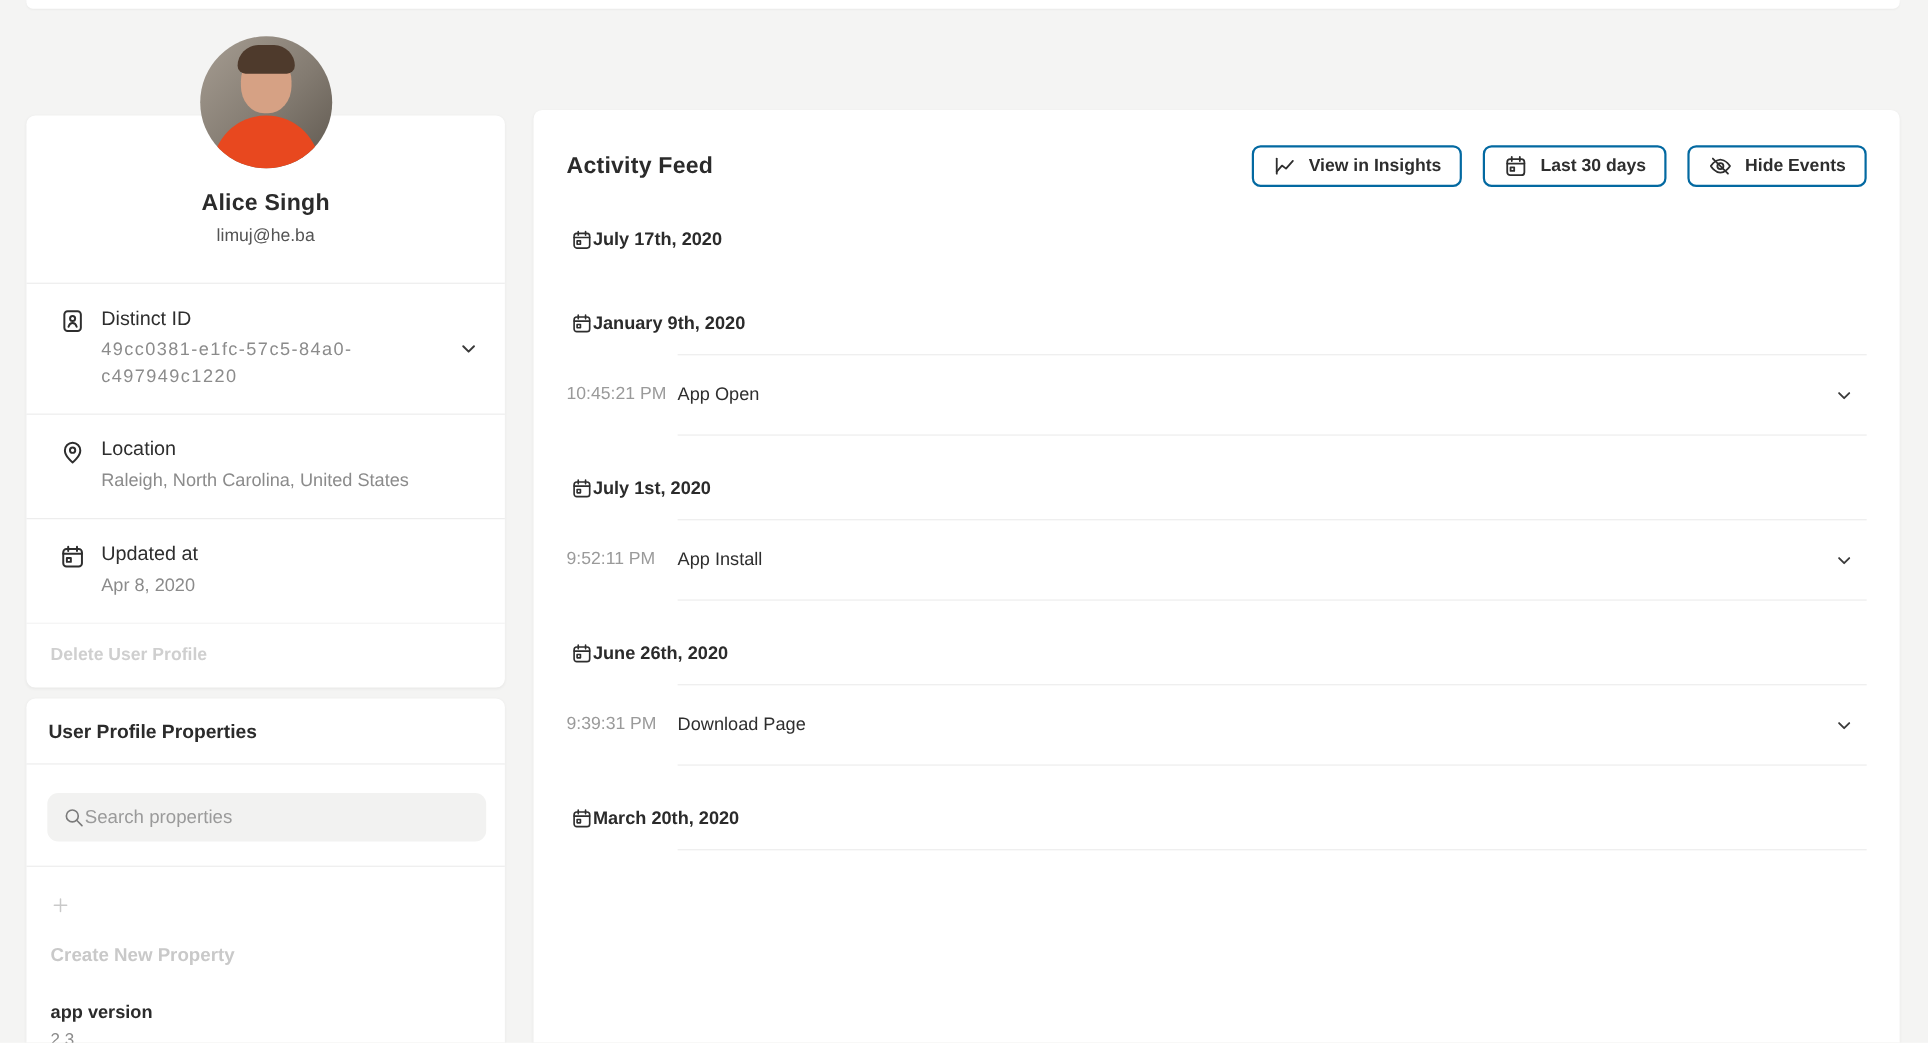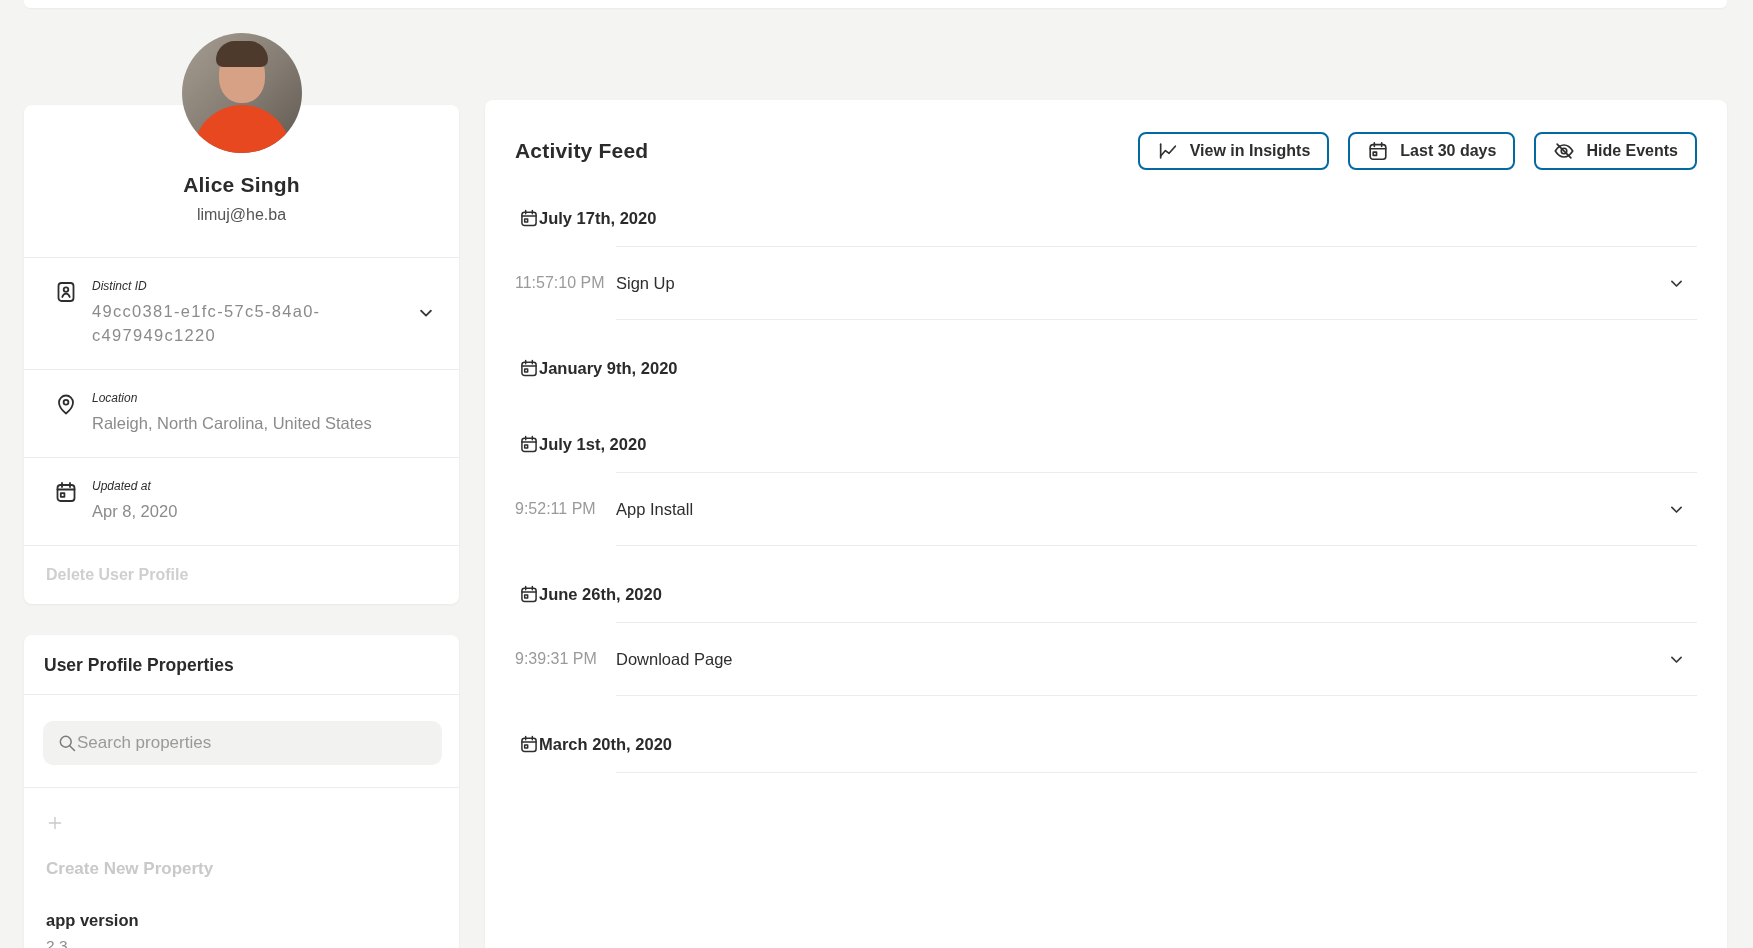--- a/index.html
+++ b/index.html
@@ -30,21 +30,21 @@
   .profile-head { height:152px; padding-top:68px; text-align:center; }
   .profile-head h2 { font-size:21px; font-weight:700; color:#2b2b2b; letter-spacing:0.2px; }
   .profile-email { margin-top:9px; font-size:16px; color:#545454; }
 
   .field-row { display:flex; align-items:flex-start; padding:21px 24px 21px 30px;
                border-top:1px solid #ececec; }
   .f-icon { width:24px; height:24px; color:#2e2e2e; flex:0 0 24px; margin-top:1px; }
   .f-icon svg, .b-icon svg, .d-icon svg, .search-icon svg, .plus-icon svg,
   .f-chevron svg, .e-chevron svg { display:block; width:100%; height:100%; }
   .f-text { margin-left:14px; min-width:0; }
-  .f-label { font-size:12px; color:#2e2e2e;font-style:italic; }
+  .f-label { font-size:18px; color:#2e2e2e; }
   .f-value { margin-top:7px; font-size:16.5px; color:#8b8b8b; line-height:1.45; }
   .f-value.wrap { max-width:235px; word-break:break-all; letter-spacing:1.3px; }
   .f-chevron { margin-left:auto; width:18px; height:18px; color:#3a3a3a; align-self:center;
                cursor:pointer; }
   .delete-row { border-top:1px solid #ececec; padding:20px 22px; font-size:16px;
                 color:#cfcfcf; font-weight:600; border-radius:0 0 8px 8px; }
 
   .props-card { position:absolute; top:635px; left:0; right:0; height:313px;
                 border-radius:8px 8px 0 0; }
   .props-title { padding:20px 20px 18px; font-size:17.5px; font-weight:700; color:#2b2b2b;
@@ -228,44 +228,44 @@
     <div class="date-row">
       <span class="d-icon">
               <svg viewBox="0 0 24 24" fill="none" stroke="currentColor" stroke-width="1.8" stroke-linecap="round" stroke-linejoin="round">
                 <rect x="3.5" y="5" width="17" height="16" rx="3"></rect>
                 <path d="M8 3v4M16 3v4M3.5 9.5h17"></path>
                 <rect x="6.8" y="13.2" width="3.6" height="3.6"></rect>
               </svg>
             </span>
       <span class="d-label">July 17th, 2020</span>
     </div>
+  </div>
+
+  <div class="group">
+    <div class="date-row">
+      <span class="d-icon">
+              <svg viewBox="0 0 24 24" fill="none" stroke="currentColor" stroke-width="1.8" stroke-linecap="round" stroke-linejoin="round">
+                <rect x="3.5" y="5" width="17" height="16" rx="3"></rect>
+                <path d="M8 3v4M16 3v4M3.5 9.5h17"></path>
+                <rect x="6.8" y="13.2" width="3.6" height="3.6"></rect>
+              </svg>
+            </span>
+      <span class="d-label">January 9th, 2020</span>
+    </div>
     <div class="events">
   <div class="event-row">
-    <span class="e-time">11:57:10 PM</span>
-    <span class="e-name">Sign Up</span>
+    <span class="e-time">10:45:21 PM</span>
+    <span class="e-name">App Open</span>
     <span class="e-chevron">
                 <svg viewBox="0 0 24 24" fill="none" stroke="currentColor" stroke-width="2.4" stroke-linecap="round" stroke-linejoin="round">
                   <path d="M5.5 9l6.5 6.5L18.5 9"></path>
                 </svg>
               </span>
   </div>
 </div>
-  </div>
-
-  <div class="group">
-    <div class="date-row">
-      <span class="d-icon">
-              <svg viewBox="0 0 24 24" fill="none" stroke="currentColor" stroke-width="1.8" stroke-linecap="round" stroke-linejoin="round">
-                <rect x="3.5" y="5" width="17" height="16" rx="3"></rect>
-                <path d="M8 3v4M16 3v4M3.5 9.5h17"></path>
-                <rect x="6.8" y="13.2" width="3.6" height="3.6"></rect>
-              </svg>
-            </span>
-      <span class="d-label">January 9th, 2020</span>
-    </div>
   </div>
 
   <div class="group">
     <div class="date-row">
       <span class="d-icon">
               <svg viewBox="0 0 24 24" fill="none" stroke="currentColor" stroke-width="1.8" stroke-linecap="round" stroke-linejoin="round">
                 <rect x="3.5" y="5" width="17" height="16" rx="3"></rect>
                 <path d="M8 3v4M16 3v4M3.5 9.5h17"></path>
                 <rect x="6.8" y="13.2" width="3.6" height="3.6"></rect>
               </svg>

